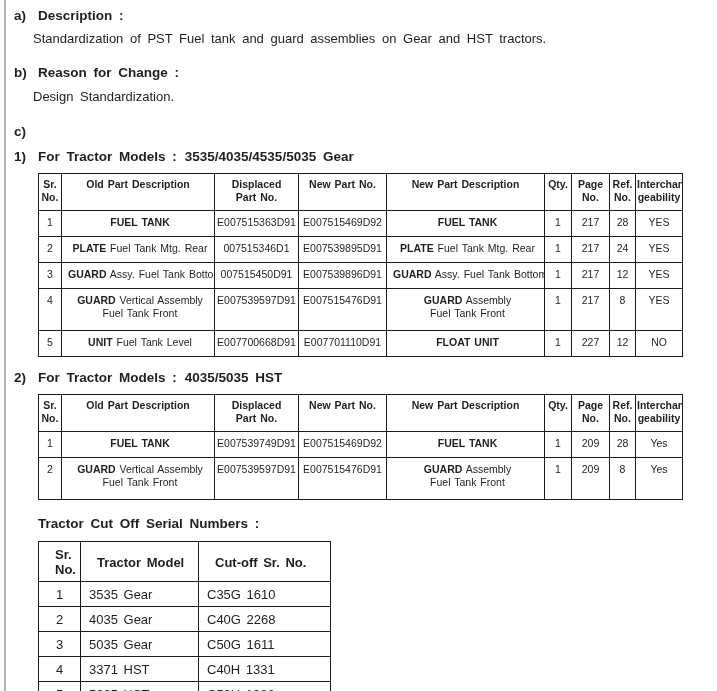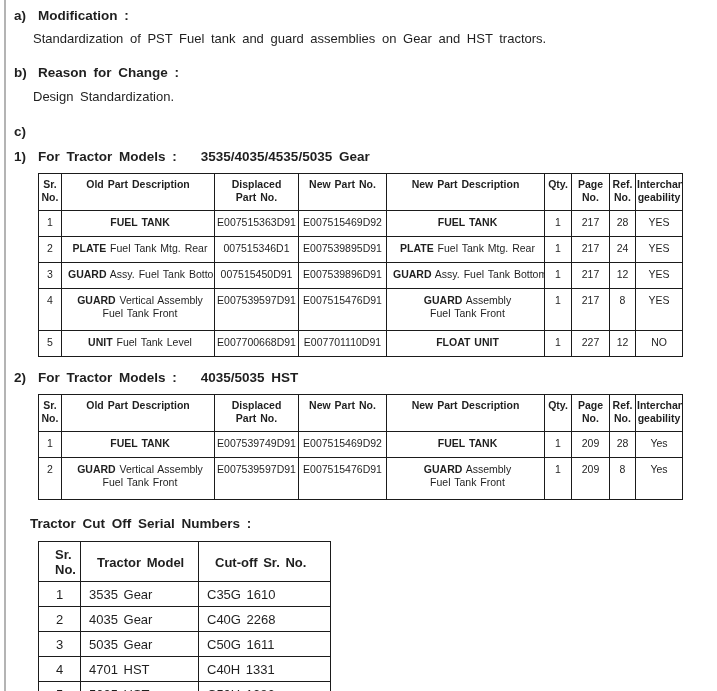--- a/index.html
+++ b/index.html
@@ -14,21 +14,21 @@
   }
   .left-rule {
     position:absolute; left:4px; top:0; bottom:0; width:2px;
     background:#b4b4b4;
   }
   .content { padding:4px 0 0 14px; }
 
   
   .h-row { display:flex; font-weight:bold; font-size:13.5px; line-height:17px; word-spacing:3px; }
   .h-label { width:24px; flex:0 0 24px; }
-  .h-models { margin-left:24px; }
+  .h-models { margin-left:8px; }
   .body-text { margin-left:19px; font-size:13px; line-height:16px; word-spacing:3px; }
 
   .mt-a  { margin-top:3px; }
   .mt-ab { margin-top:7px; }
   .mt-b  { margin-top:17px; }
   .mt-bb { margin-top:8px; }
   .mt-c  { margin-top:18px; }
   .mt-1  { margin-top:8px; }
   .mt-t1 { margin-top:8px; }
   .mt-2  { margin-top:12px; }
@@ -76,21 +76,21 @@
 </style>
 </head>
 <body>
 
 <div class="page">
   <div class="left-rule"></div>
   <div class="content">
 
     <div class="h-row mt-a">
       <span class="h-label">a)</span>
-      <span>Modification :</span>
+      <span>Description :</span>
     </div>
     <div class="body-text mt-ab">Standardization of PST Fuel tank and guard assemblies on Gear and HST tractors.</div>
 
     <div class="h-row mt-b">
       <span class="h-label">b)</span>
       <span>Reason for Change :</span>
     </div>
     <div class="body-text mt-bb">Design Standardization.</div>
 
     <div class="h-row mt-c">
@@ -284,21 +284,21 @@
           <td class="c-desc"><b>GUARD</b> <span>Assembly</span><span class="l2">Fuel Tank Front</span></td>
           <td class="c-ctr">1</td>
           <td class="c-ctr">209</td>
           <td class="c-ctr">8</td>
           <td class="c-ctr">Yes</td>
         </tr>
       </tbody>
     </table>
 
     <div class="h-row mt-co">
-      <span style="margin-left:16px">Tractor Cut Off Serial Numbers :</span>
+      <span style="margin-left:24px">Tractor Cut Off Serial Numbers :</span>
     </div>
 
     <table class="cutoff mt-ct">
       <colgroup>
           <col style="width:42px">
           <col style="width:118px">
           <col style="width:132px">
         </colgroup>
       <thead>
         <tr>
@@ -318,21 +318,21 @@
           <td>4035 Gear</td>
           <td>C40G 2268</td>
         </tr>
         <tr>
           <td class="ct-sr">3</td>
           <td>5035 Gear</td>
           <td>C50G 1611</td>
         </tr>
         <tr>
           <td class="ct-sr">4</td>
-          <td>4701 HST</td>
+          <td>3371 HST</td>
           <td>C40H 1331</td>
         </tr>
         <tr>
           <td class="ct-sr">5</td>
           <td>5035 HST</td>
           <td>C50H 1286</td>
         </tr>
       </tbody>
     </table>
 

